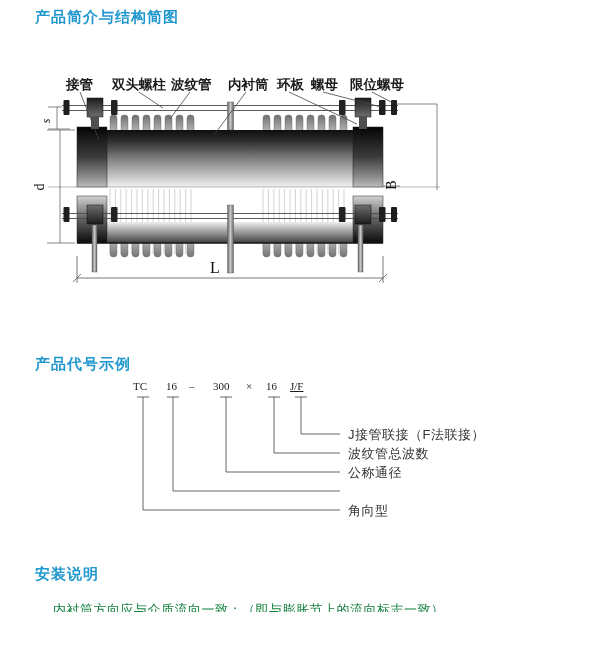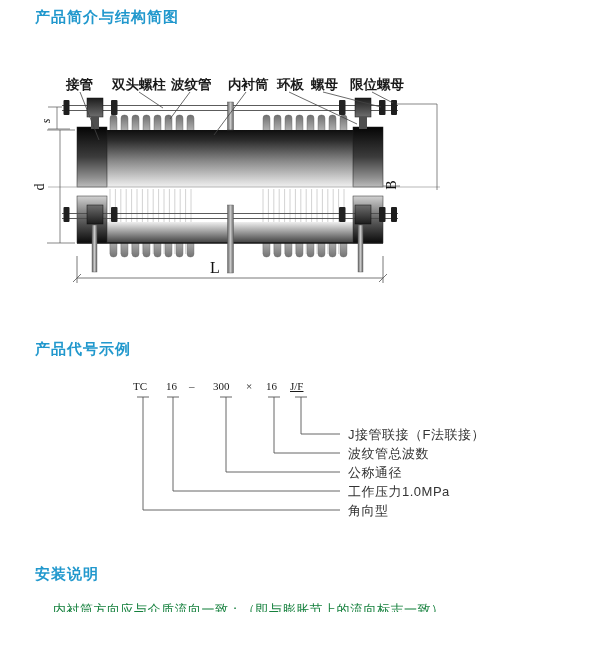--- a/index.html
+++ b/index.html
@@ -1,20 +1,20 @@
 <!DOCTYPE html>
 <html><head>
 <meta charset="utf-8">
 <style>
   html,body{margin:0;padding:0;}
   body{font-family:"Liberation Sans",sans-serif;background:#ffffff;}
   #page{position:relative;width:600px;height:612px;background:#ffffff;overflow:hidden;}
   .sec-heading{position:absolute;left:35px;font-size:15px;font-weight:bold;color:#2198cd;letter-spacing:1px;}
   #heading-intro{top:8px;}
-  #heading-code{top:340px;font-family:Liberation Serif, serif;}
+  #heading-code{top:355px;font-family:Liberation Serif, serif;}
   #heading-install{top:565px;}
   .install-line{position:absolute;left:53px;width:500px;font-size:13px;color:#15803d;letter-spacing:0.5px;}
   #install-line1{top:601px;}
   #install-line2{top:622px;}
   .code-token{position:absolute;top:380px;font-family:"Liberation Serif",serif;font-size:11px;color:#1a1a1a;}
   .callout-label{position:absolute;left:348px;font-size:13px;color:#333333;letter-spacing:0.5px;}
   #diagram-svg{position:absolute;left:0;top:0;}
   #code-lines-svg{position:absolute;left:0;top:370px;}
   #footer-strip{position:absolute;left:0;top:645px;width:600px;height:7px;background:#dde9f3;}
   .part-label{font-size:13.5px;font-weight:600;fill:#1a1a1a;font-family:"Liberation Sans",sans-serif;}
@@ -236,19 +236,18 @@
       <line x1="268" y1="397" x2="280" y2="397"></line>
         <path d="M274 397 V453 H340"></path>
       <line x1="295" y1="397" x2="307" y2="397"></line>
         <path d="M301 397 V434 H340"></path>
     </g>
   </svg>
 
   <div class="callout-label" style="top:426px;">J接管联接（F法联接）</div>
   <div class="callout-label" style="top:445px;">波纹管总波数</div>
   <div class="callout-label" style="top:464px;text-align:right;">公称通径</div>
-  <div class="callout-label" style="top:483px;">工作压力1.0MPa</div>
   <div class="callout-label" style="top:502px;">角向型</div>
 
   <div class="install-line" id="install-line1">内衬筒方向应与介质流向一致；（即与膨胀节上的流向标志一致）</div>
 
   <div id="footer-strip"></div>
 </div>
 
 </body></html>

